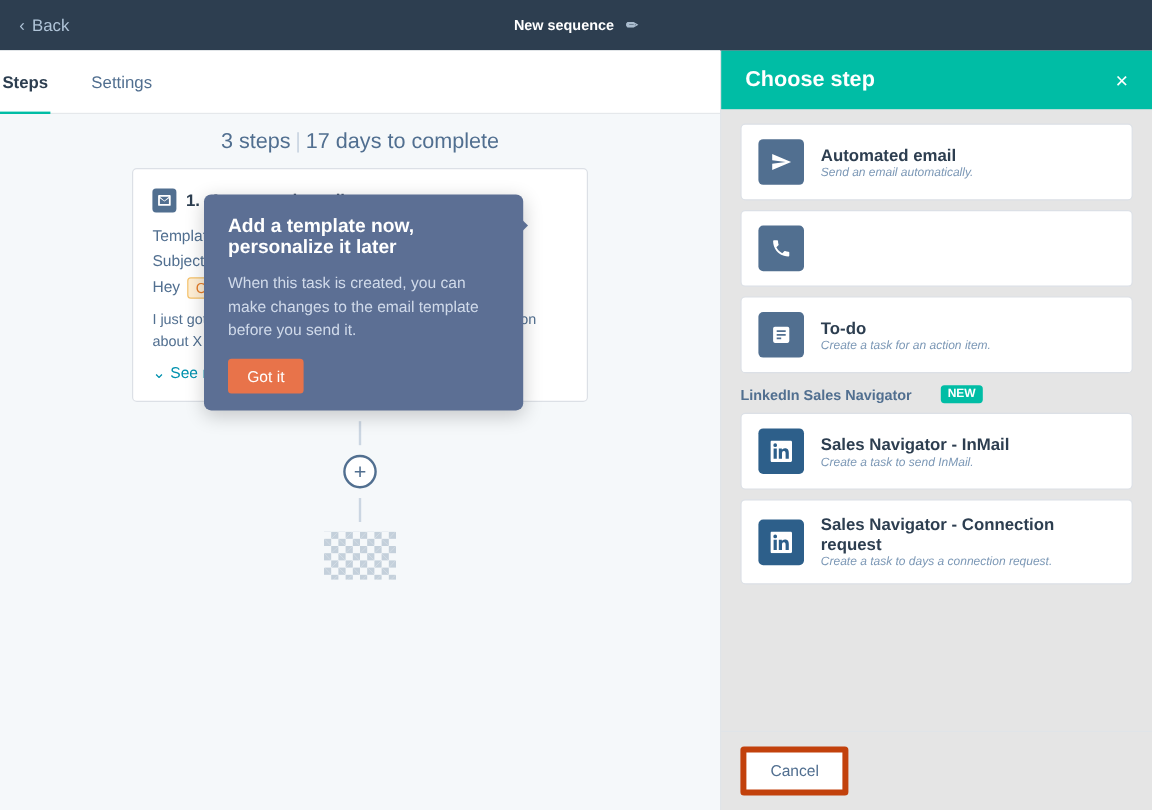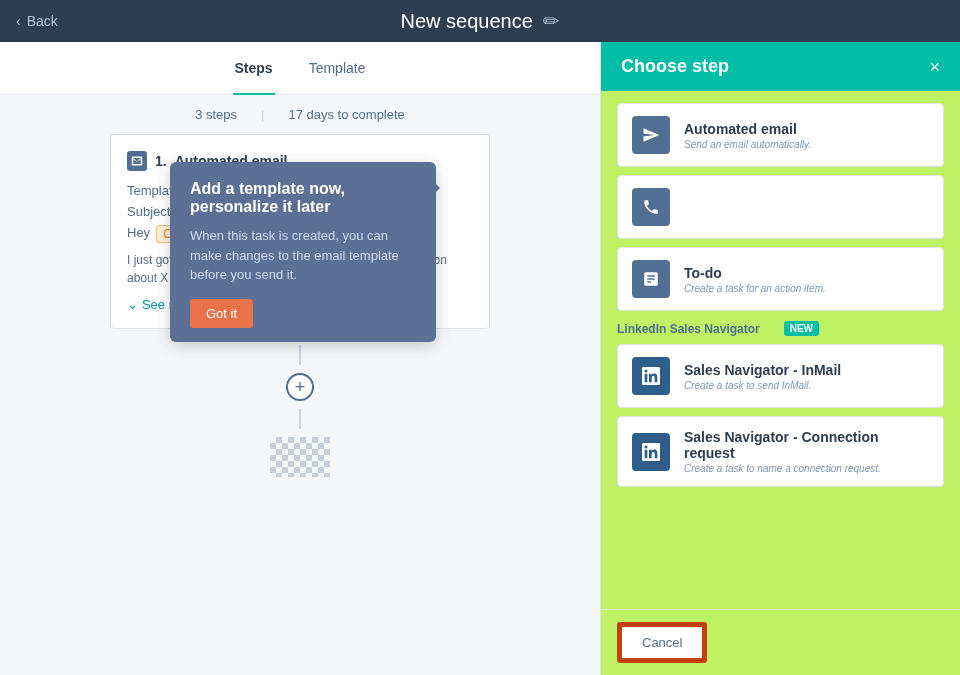--- a/index.html
+++ b/index.html
@@ -23,43 +23,42 @@
       font-size: 14px;
     }
     .nav-title {
       position: absolute;
       left: 50%;
       transform: translateX(-50%);
       display: flex;
       align-items: center;
       gap: 10px;
       color: white;
-      font-size: 20px;
-      font-weight: 400;
+      font-size: 12px;
+      font-weight: 700;
     }
     .edit-icon { color: #aabcce; cursor: pointer; }
 
     
     .main-area {
       display: flex;
       height: calc(675px - 42px);
     }
 
     
     .left-panel {
       flex: 1;
       background: #f5f8fa;
       overflow: hidden;
       position: relative;
     }
 
     
     .tabs {
       display: flex;
-      justify-content: center;
       gap: 32px;
       padding: 12px 0;
       background: white;
       border-bottom: 1px solid #e5e8eb;
     }
     .tab {
       font-size: 14px;
       color: #516f90;
       cursor: pointer;
       padding: 6px 2px;
@@ -76,23 +75,23 @@
       left: 0; right: 0;
       height: 2px;
       background: #00bda5;
     }
 
     
     .seq-info {
       display: flex;
       justify-content: center;
       align-items: flex-end;
-      gap: 24px;
+      gap: 4px;
       padding: 12px;
-      font-size: 13px;
+      font-size: 18px;
       color: #516f90;
     }
     .seq-info .divider { color: #cbd6e2; }
 
     
     .seq-card {
       margin: 0 auto;
       width: 380px;
       background: white;
       border: 1px solid #dce0e6;
@@ -237,21 +236,21 @@
       border-radius: 3px;
       padding: 7px 16px;
       font-size: 13px;
       font-weight: 500;
       cursor: pointer;
     }
 
     
     .right-panel {
       width: 360px;
-      background: #bef264;
+      background: #e5e5e5;
       border-left: 1px solid #e0e4e8;
       display: flex;
       flex-direction: column;
     }
     .right-panel-header {
       background: #00bda5;
       padding: 14px 20px;
       display: flex;
       align-items: center;
       justify-content: space-between;
@@ -363,21 +362,21 @@
     <span class="edit-icon">✏</span>
   </div>
 </div>
 
 <div class="main-area">
 
   <div class="left-panel">
 
     <div class="tabs">
       <div class="tab active">Steps</div>
-      <div class="tab">Template</div>
+      <div class="tab">Settings</div>
     </div>
 
     <div class="seq-info">
       <span>3 steps</span>
       <span class="divider">|</span>
       <span>17 days to complete</span>
     </div>
 
     <div class="left-content">
 
@@ -484,21 +483,21 @@
       </div>
 
       <div class="step-item">
         <div class="step-item-icon" style="background:#2d5f8a;">
           <svg viewBox="0 0 24 24" fill="white">
               <path d="M20.447 20.452h-3.554v-5.569c0-1.328-.027-3.037-1.852-3.037-1.853 0-2.136 1.445-2.136 2.939v5.667H9.351V9h3.414v1.561h.046c.477-.9 1.637-1.85 3.37-1.85 3.601 0 4.267 2.37 4.267 5.455v6.286zM5.337 7.433a2.062 2.062 0 01-2.063-2.065 2.064 2.064 0 112.063 2.065zm1.782 13.019H3.555V9h3.564v11.452zM22.225 0H1.771C.792 0 0 .774 0 1.729v20.542C0 23.227.792 24 1.771 24h20.451C23.2 24 24 23.227 24 22.271V1.729C24 .774 23.2 0 22.222 0h.003z"></path>
             </svg>
         </div>
         <div class="step-item-text">
           <div class="step-item-name">Sales Navigator - Connection request</div>
-          <div class="step-item-desc">Create a task to name a connection request.</div>
+          <div class="step-item-desc">Create a task to days a connection request.</div>
         </div>
       </div>
 
     </div>
 
     <div class="right-panel-footer">
       <button class="cancel-btn">Cancel</button>
     </div>
   </div>
 

